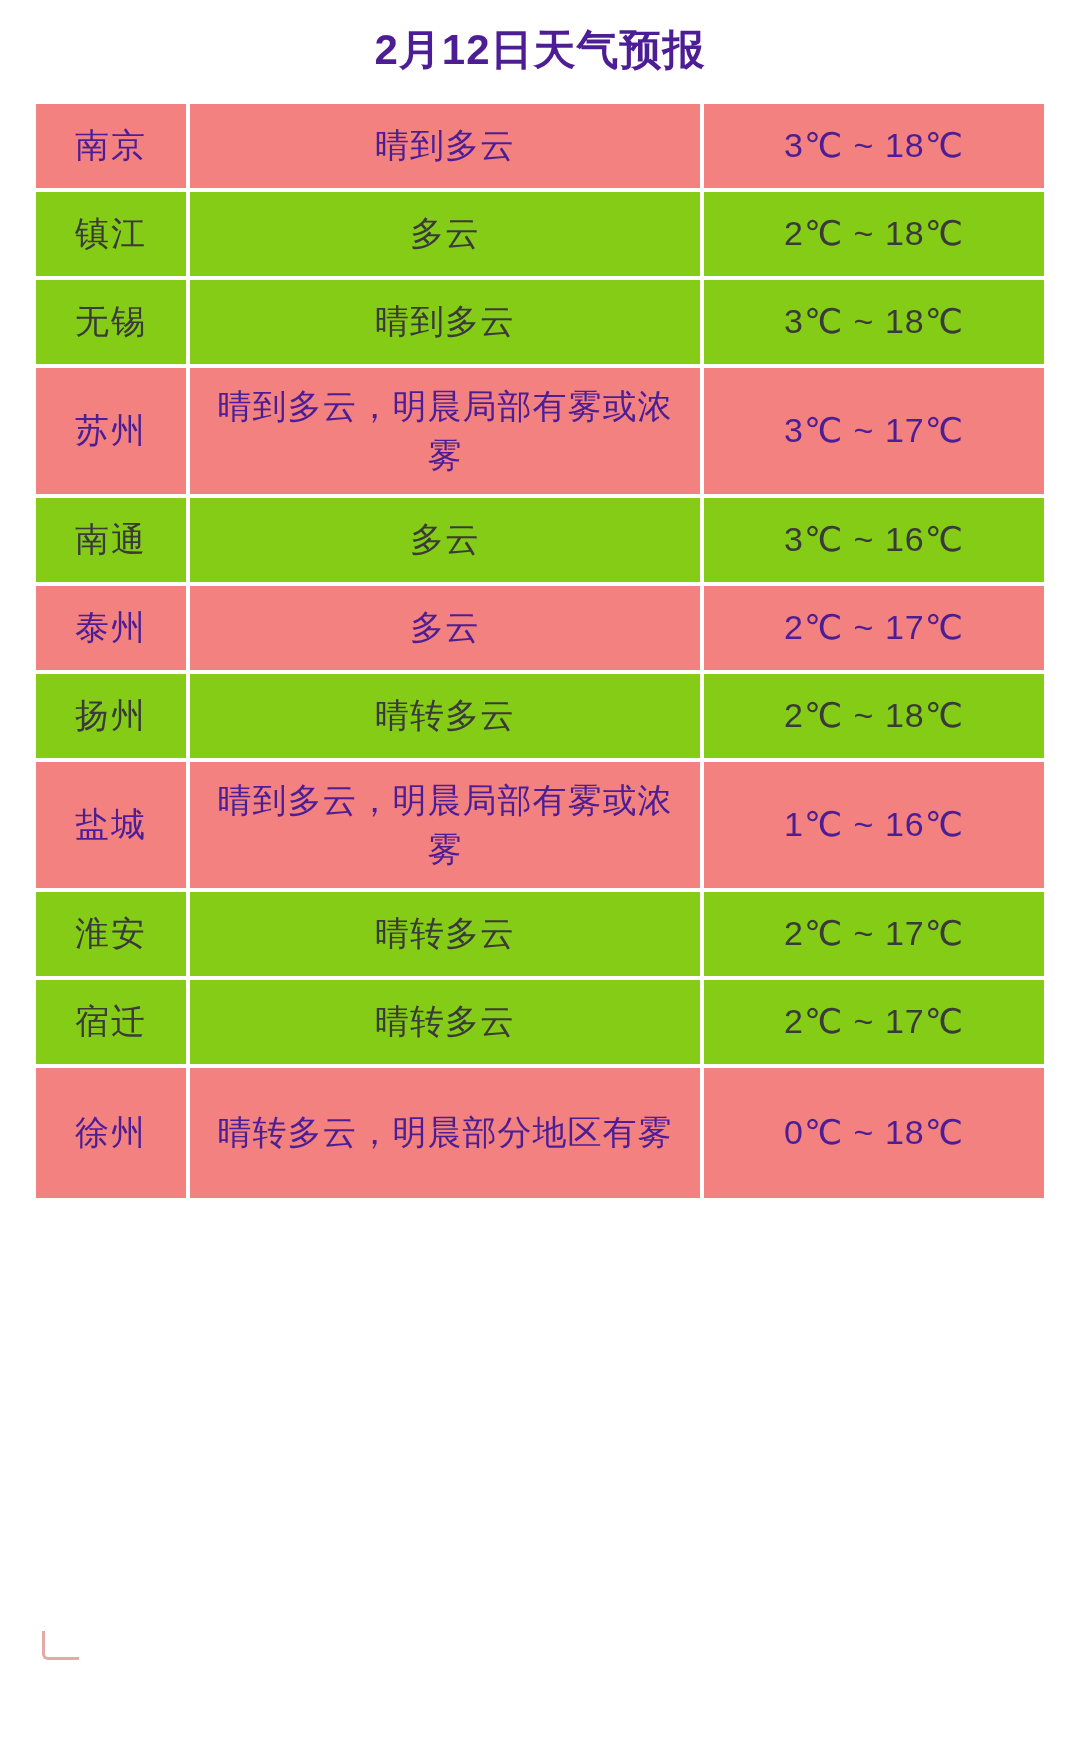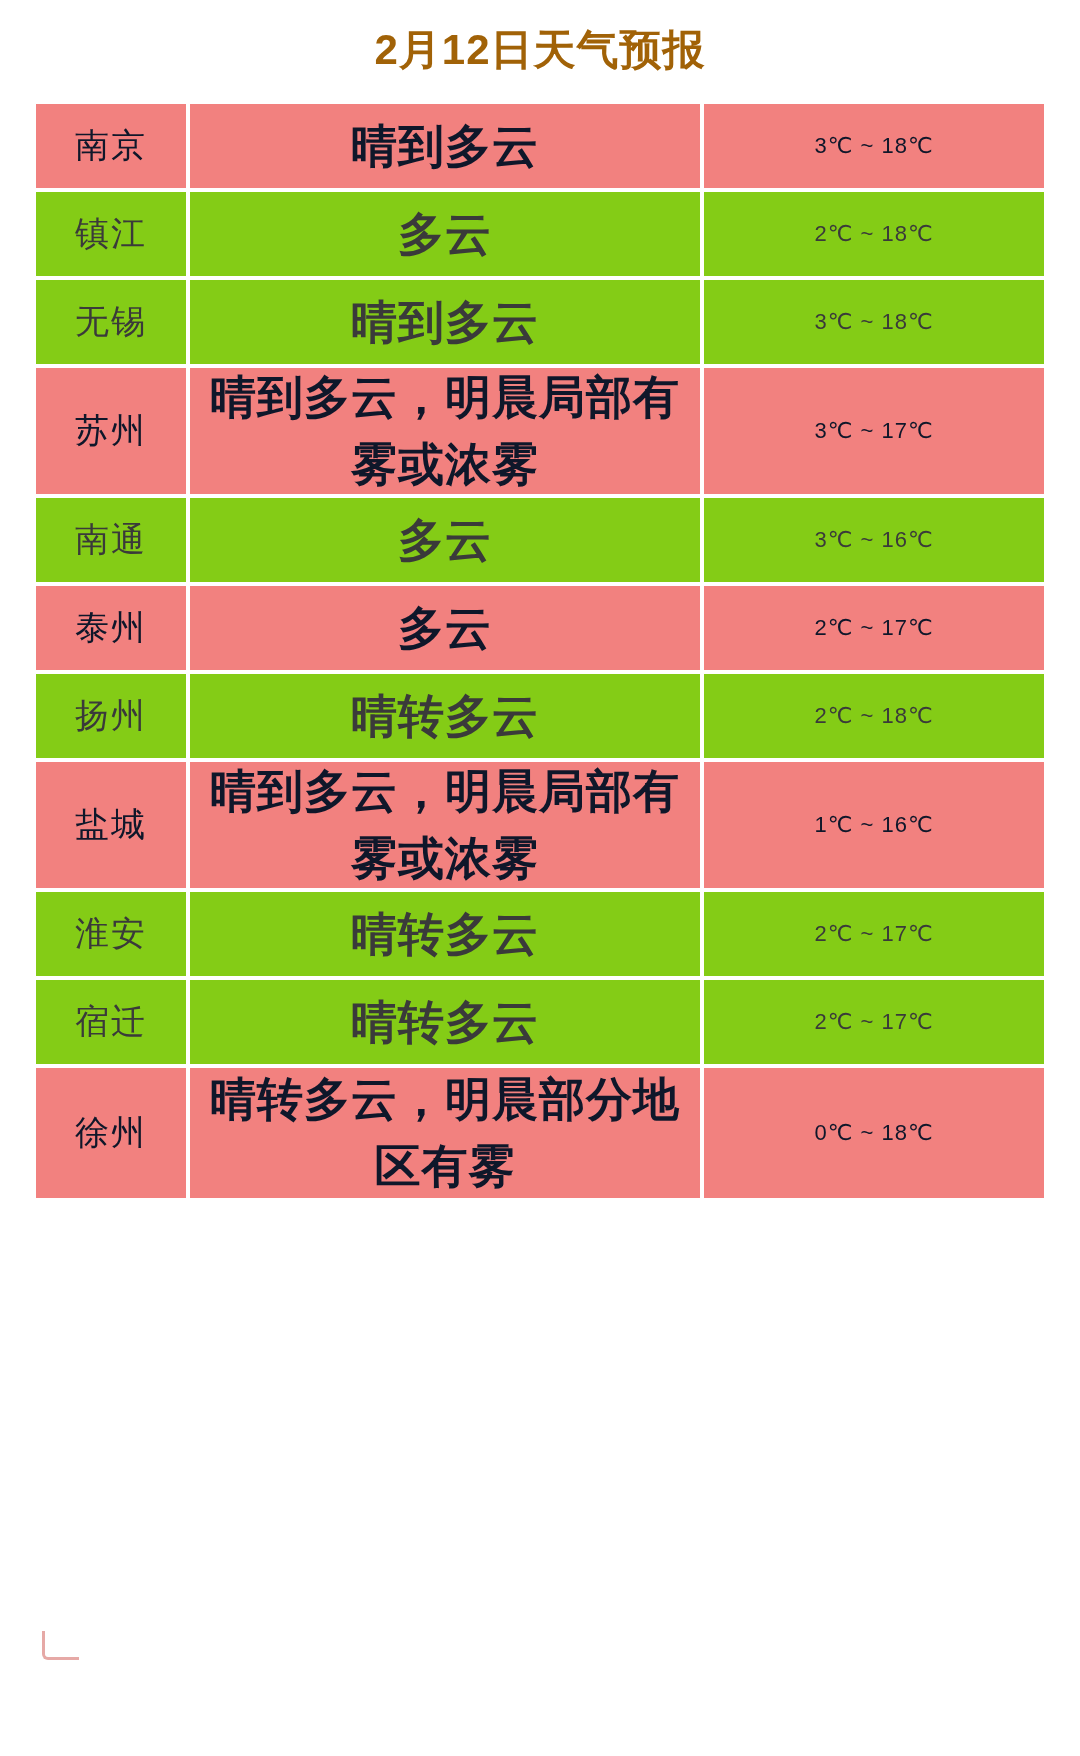--- a/index.html
+++ b/index.html
@@ -17,21 +17,21 @@
     width: 1080px;
     height: 1756px;
     position: relative;
     background: #ffffff;
     box-sizing: border-box;
   }
   .title {
     text-align: center;
     font-size: 42px;
     font-weight: bold;
-    color: #a16207;
+    color: #4c1d95;
     letter-spacing: 1px;
     padding-top: 22px;
     padding-bottom: 22px;
   }
   .table {
     width: 1008px;
     margin: 0 auto;
     border-collapse: separate;
     border-spacing: 4px 4px;
     table-layout: fixed;
@@ -48,37 +48,36 @@
   .cell {
     display: flex;
     align-items: center;
     justify-content: center;
     box-sizing: border-box;
     padding: 10px 12px;
     line-height: 1.45;
   }
   .row-dark .cell {
     background: #f2817f;
-    color: #0f172a;
+    color: #4c1d95;
   }
   .row-light .cell {
     background: #84cc16;
     color: #3a3a3a;
   }
   .city {
     font-size: 34px;
     letter-spacing: 2px;
   }
   .desc {
-    font-size: 46px;
+    font-size: 34px;
     letter-spacing: 1px;
-    font-weight: bold;
   }
   .temp {
-    font-size: 22px;
+    font-size: 34px;
     letter-spacing: 1px;
   }
   .h1 { height: 84px; }
   .h2 { height: 126px; }
   .h3 { height: 130px; }
 
   .corner-mark {
     position: absolute;
     left: 42px;
     bottom: 96px;

